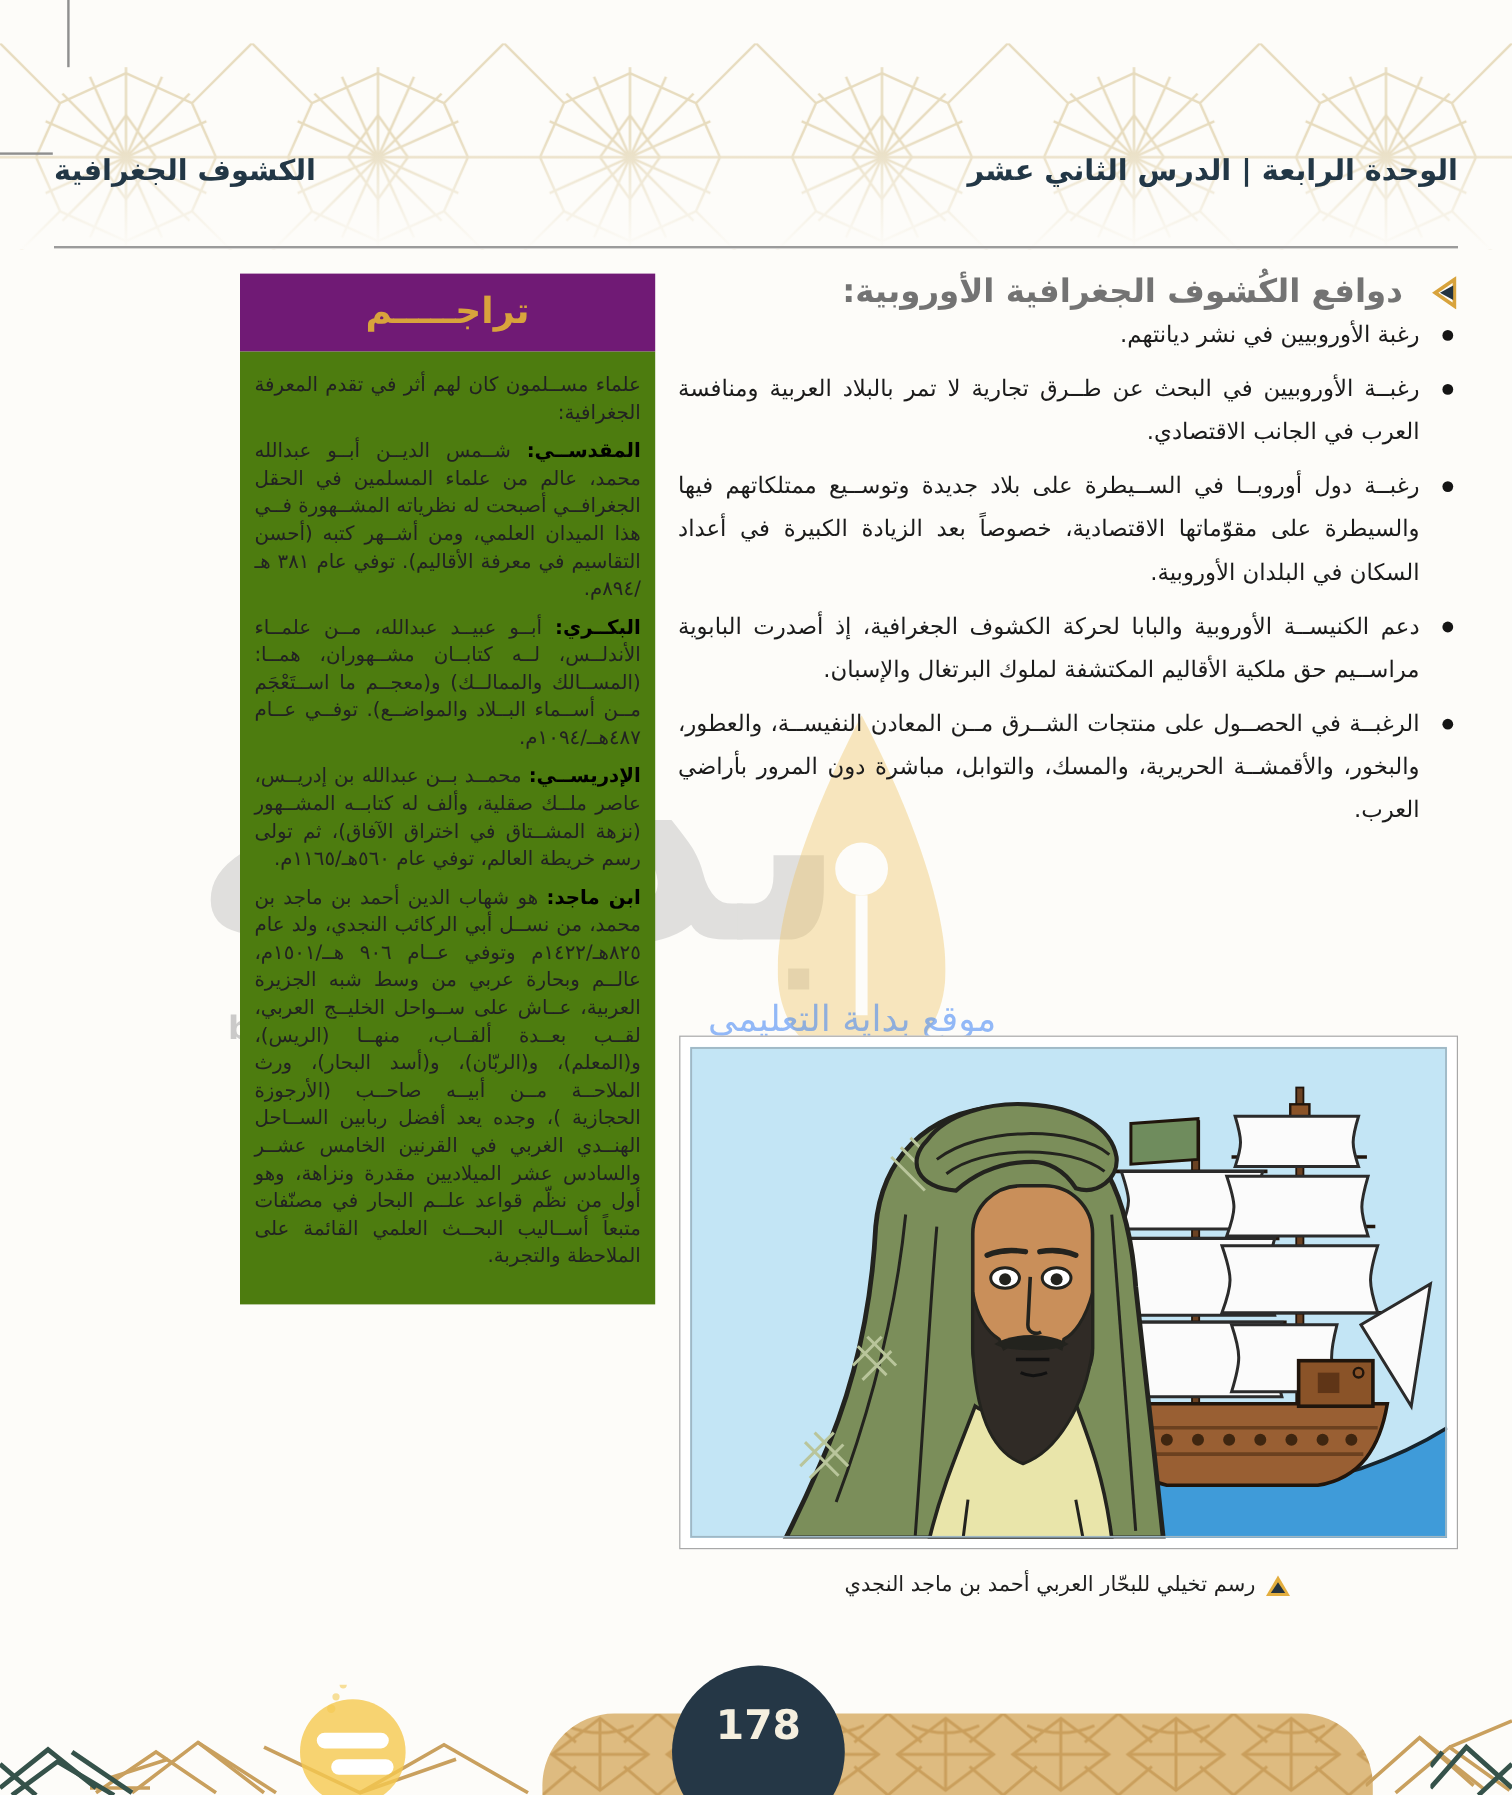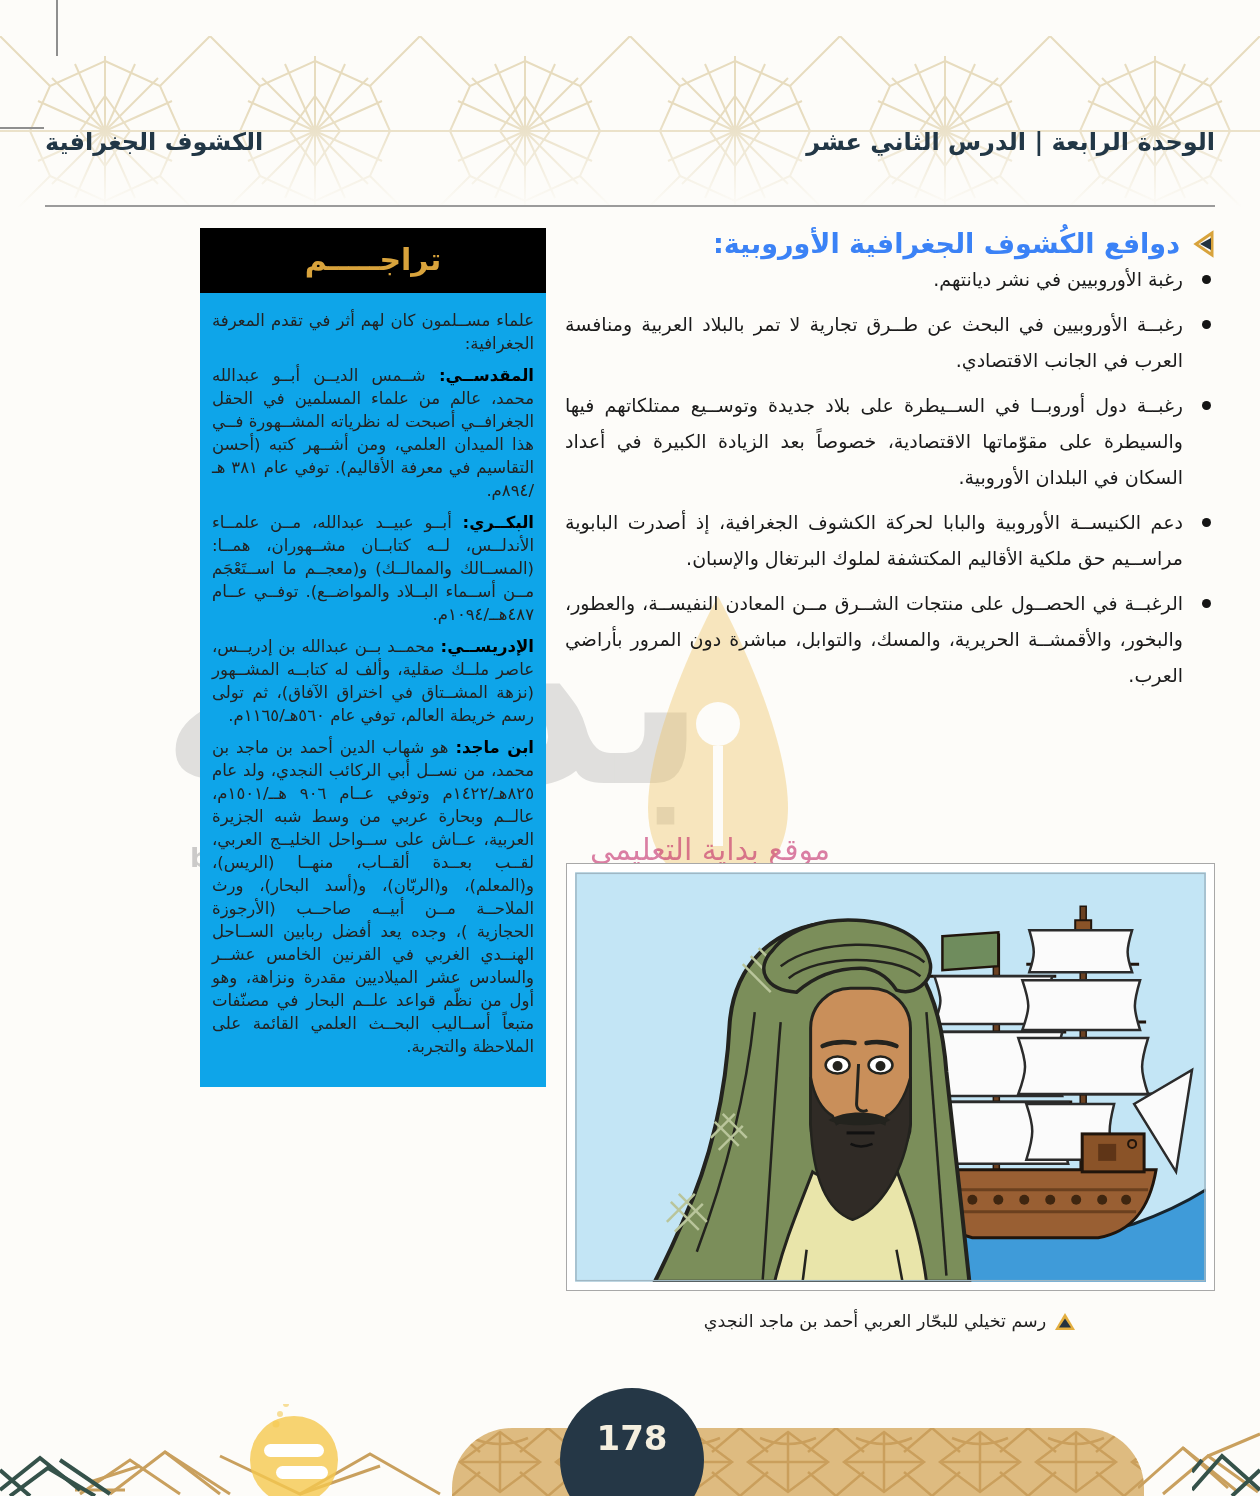--- a/index.html
+++ b/index.html
@@ -16,32 +16,32 @@
 
   
   .header{position:absolute;top:128px;left:45px;right:45px;z-index:3;
     display:flex;justify-content:space-between;align-items:center;
     color:#223746;font-weight:bold;font-size:24px;}
   .divider{position:absolute;top:205px;left:45px;right:45px;height:2px;background:#9b9b9b;z-index:3;}
 
   
   .sidebar{position:absolute;top:228px;left:200px;width:346px;z-index:2;}
   .sidebar-title{
-    background:#000000;color:#d8a33c;font-weight:bold;font-size:30px;
+    background:#701a75;color:#d8a33c;font-weight:bold;font-size:30px;
     text-align:center;padding:14px 0 16px 0;letter-spacing:1px;}
   .sidebar-body{
-    background:#0ea5e9;padding:16px 12px 20px 12px;
+    background:#4d7c0f;padding:16px 12px 20px 12px;
     font-size:16.5px;line-height:23px;color:#222;text-align:justify;}
   .sidebar-body p{margin:0 0 9px 0;}
   .sidebar-body b{color:#000;}
 
   
   .main{position:absolute;top:228px;right:45px;width:650px;z-index:2;color:#1b1b1b;}
-  .heading{display:flex;align-items:center;gap:11px;
-    font-size:27px;font-weight:bold;color:#3b82f6;}
+  .heading{display:flex;align-items:center;gap:22px;
+    font-size:27px;font-weight:bold;color:#737373;}
   .bullets{height:592px;overflow:hidden;margin-top:2px;}
   .bullets ul{list-style:none;margin:0;padding:0;
     font-size:19px;line-height:36px;text-align:justify;}
   .bullets li{position:relative;padding-right:32px;margin-bottom:9px;}
   .bullets li::before{content:"";position:absolute;right:4px;top:14px;
     width:9px;height:9px;border-radius:50%;background:#151515;}
 
   .figure{margin-top:10px;border:1.5px solid #a8a8a8;background:#ffffff;
     padding:8px;width:631px;}
   .figure svg{display:block;}
@@ -56,21 +56,21 @@
     color:#f5efdf;font-weight:bold;font-size:34px;text-align:center;
     box-sizing:border-box;padding-top:30px;}
   .side-art{position:absolute;z-index:3;}
   .gold-logo{position:absolute;left:228px;top:1404px;z-index:4;}
 
   
   .watermark{position:absolute;inset:0;z-index:1;pointer-events:none;}
   .wm-ar{position:absolute;left:160px;top:560px;font-size:240px;font-weight:bold;
     color:#8f8f8f;opacity:.26;direction:rtl;}
   .wm-pen{position:absolute;left:648px;top:596px;opacity:.38;}
-  .wm-site{position:absolute;left:590px;top:832px;font-size:30px;color:#be185d;
+  .wm-site{position:absolute;left:590px;top:832px;font-size:30px;color:#3b82f6;
     opacity:.55;direction:rtl;}
   .wm-com{position:absolute;left:190px;top:842px;font-size:27px;color:#9a9a9a;
     opacity:.5;letter-spacing:10px;direction:ltr;font-weight:bold;}
 </style>
 </head>
 <body>
 
 <div class="page">
 
   <svg class="top-pattern" width="1260" height="172">

